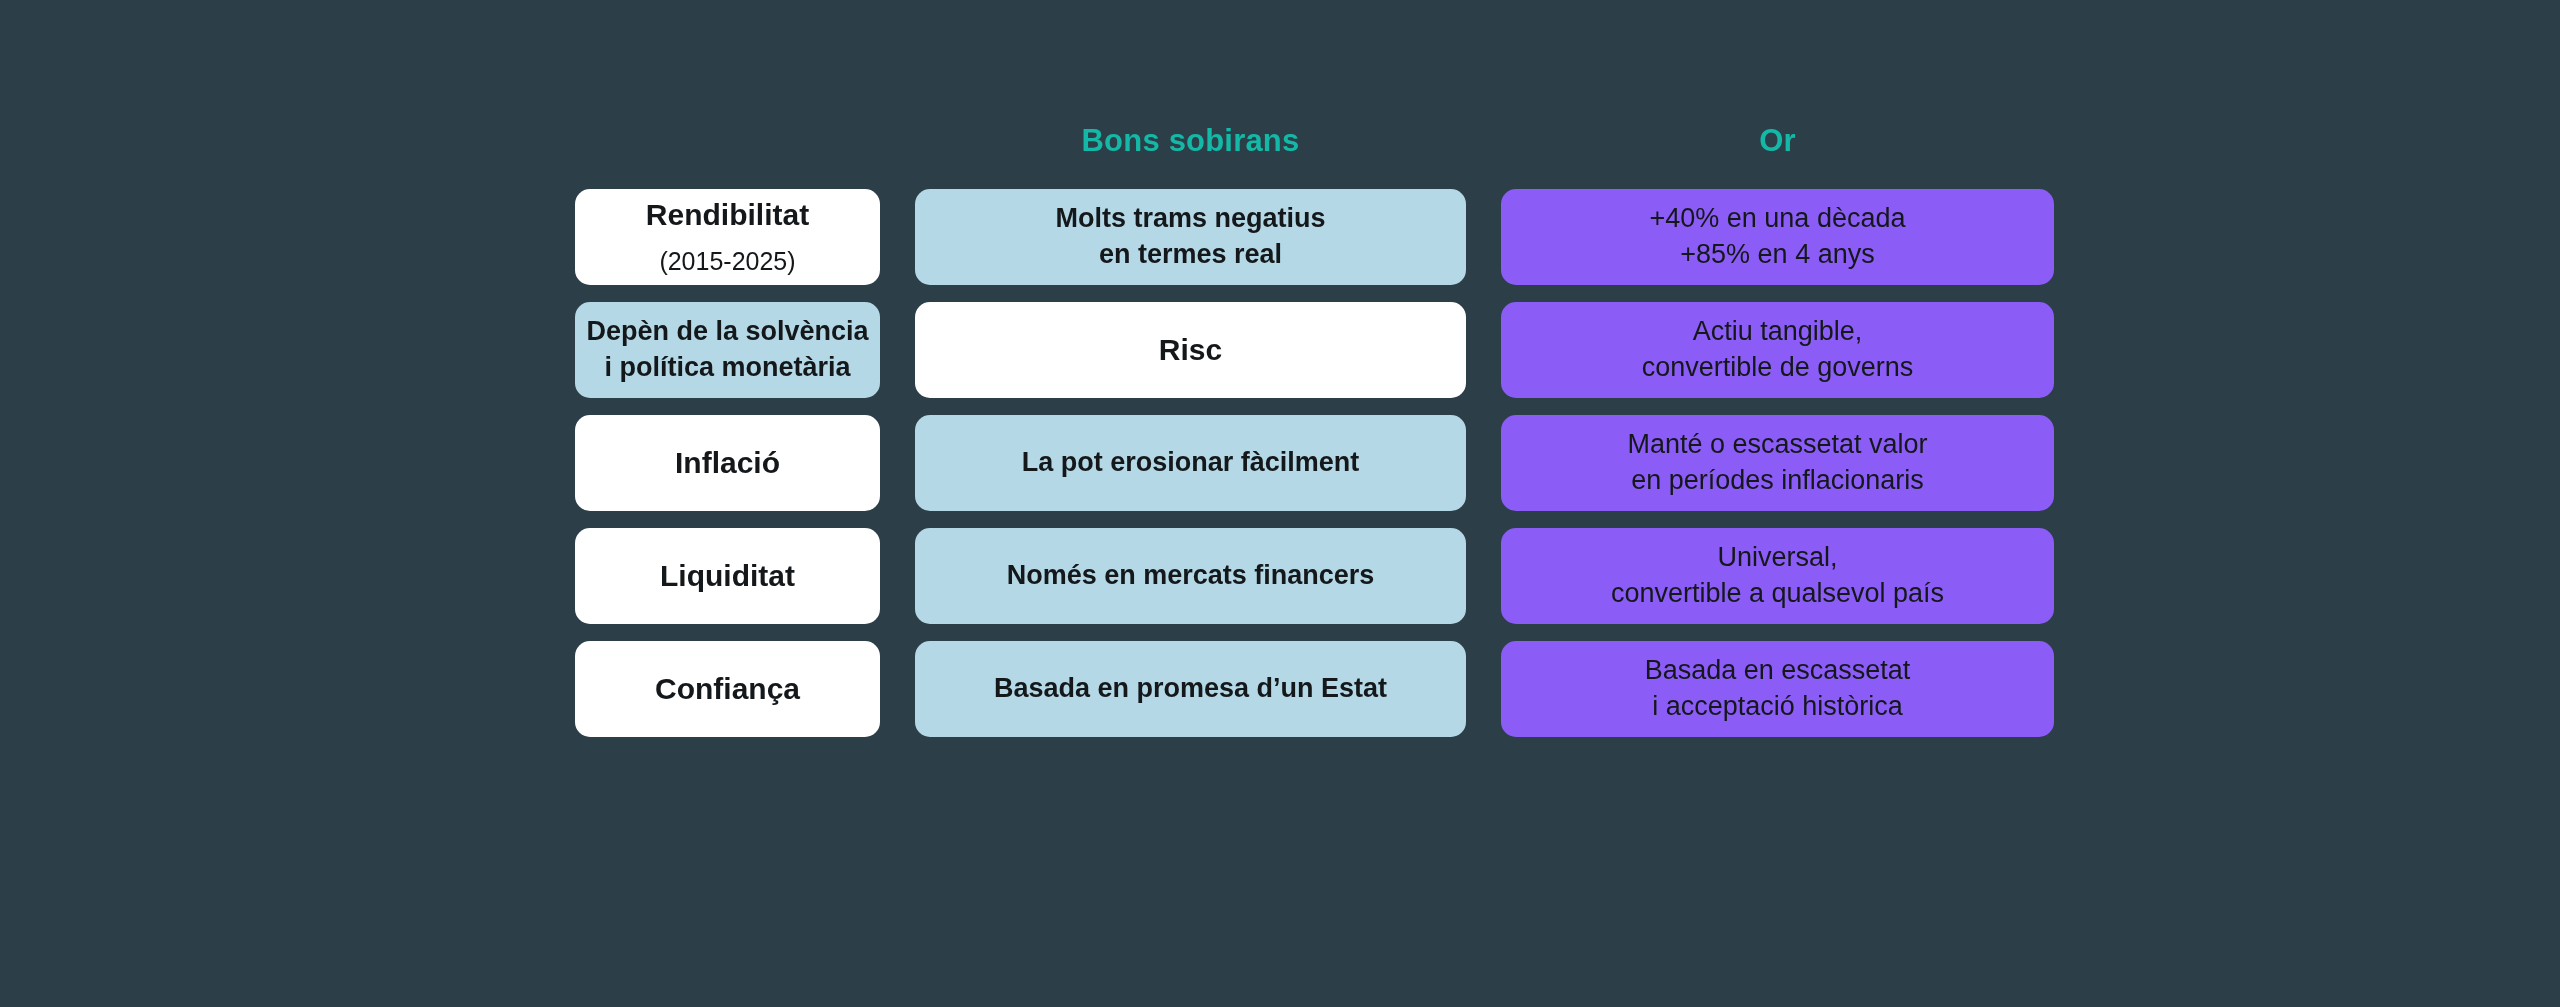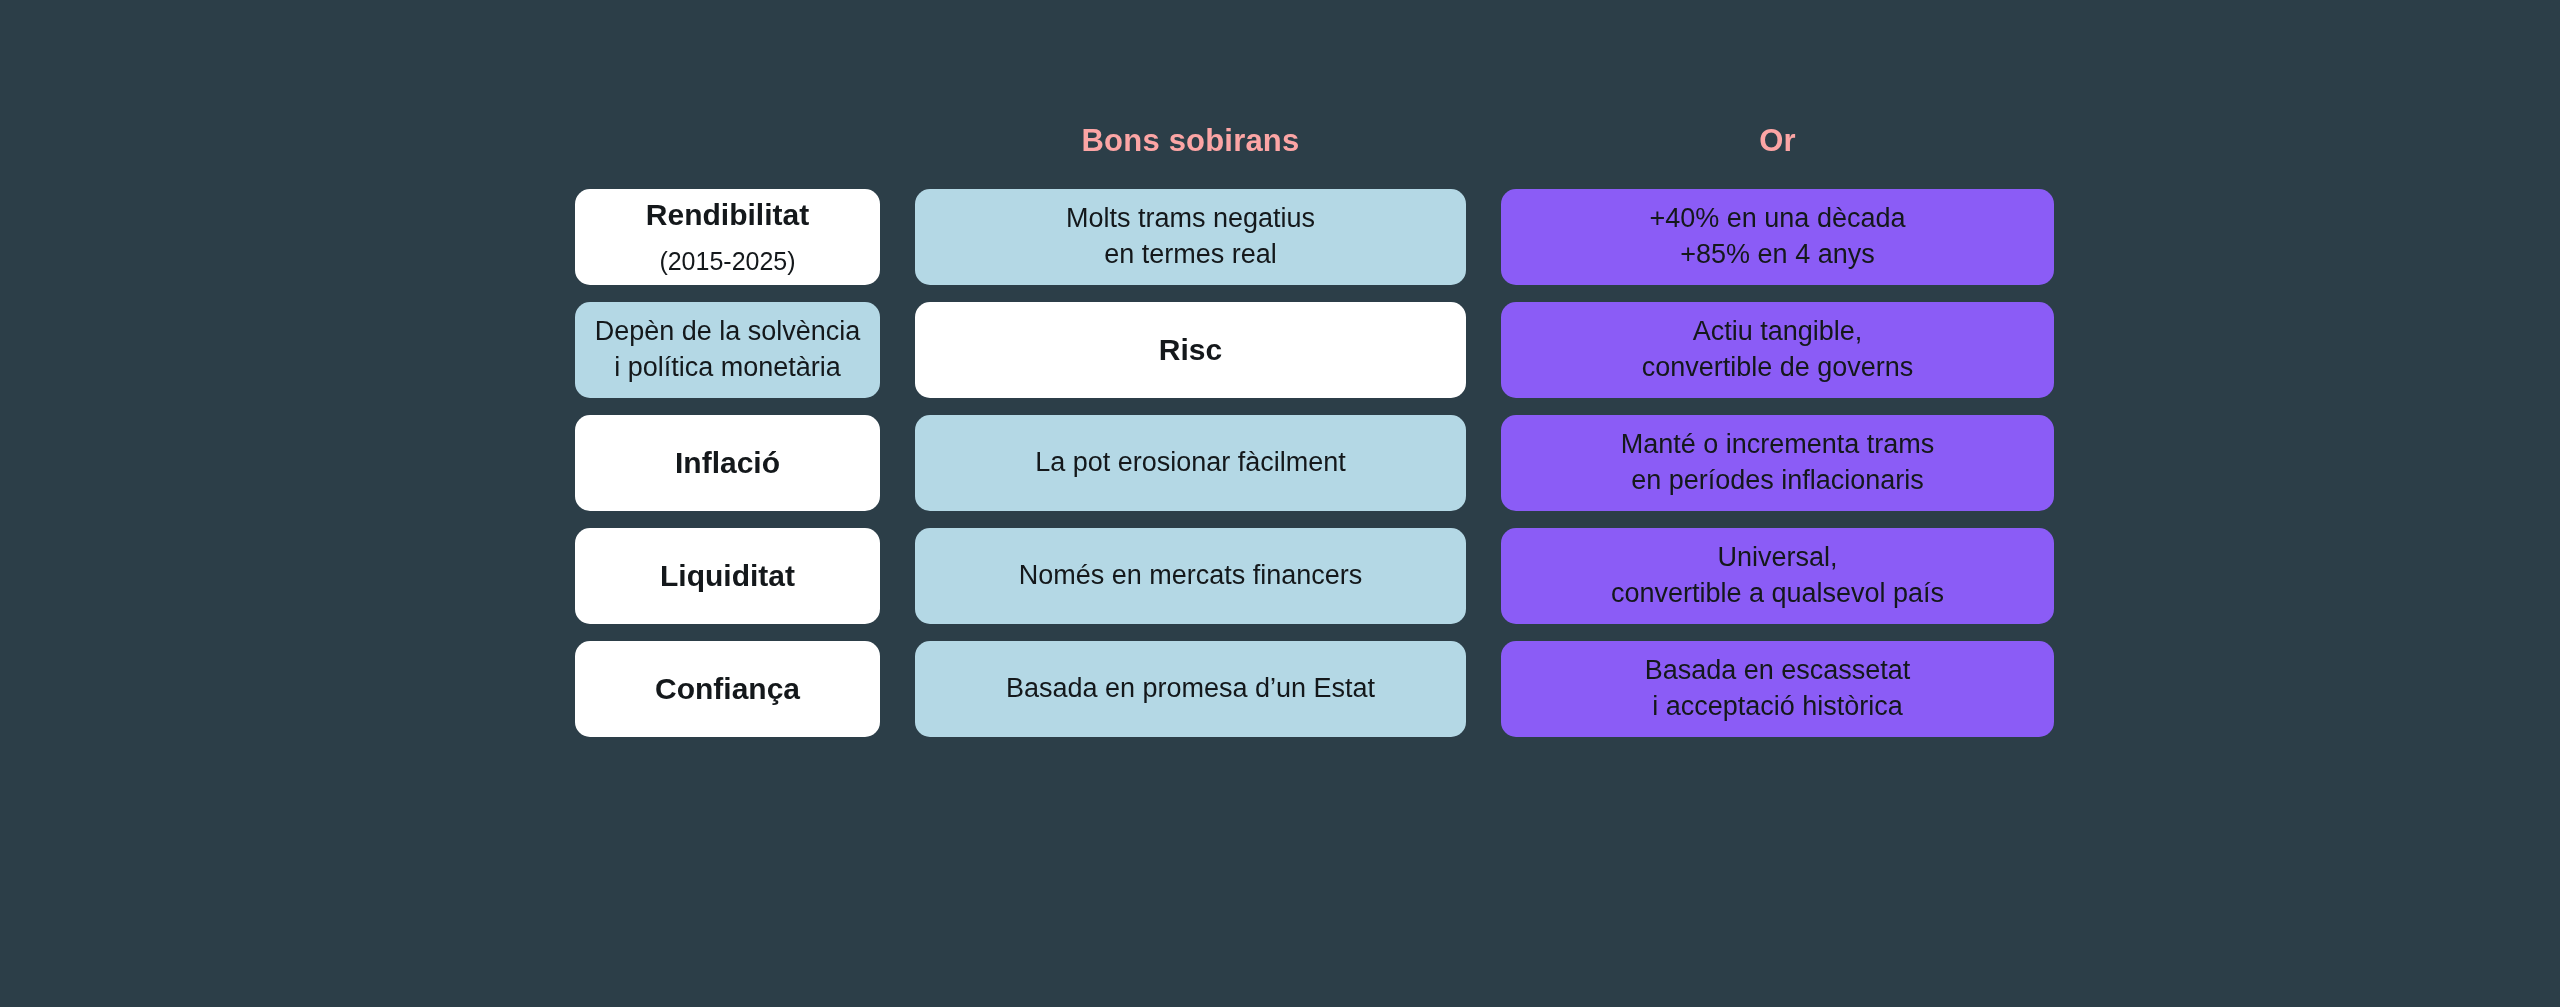--- a/index.html
+++ b/index.html
@@ -33,21 +33,21 @@
     column-gap: 35px;
     row-gap: 17px;
   }
 
   
   .col-head {
     height: 62px;
     display: flex;
     align-items: center;
     justify-content: center;
-    color: #fca5a5;
+    color: #14b8a6;
     font-size: 31px;
     font-weight: bold;
     letter-spacing: 0.2px;
     line-height: 1.1;
     text-align: center;
   }
   .col-head.spacer { color: transparent; }
 
   
   .cell {
@@ -72,21 +72,21 @@
   .cell.label .sub {
     font-weight: normal;
     font-size: 25px;
     line-height: 1.25;
     margin-top: 14px;
   }
 
   .cell.bonds {
     background: #b4d8e5;
     font-size: 27px;
-    font-weight: normal;
+    font-weight: bold;
     line-height: 1.33;
   }
 
   .cell.gold {
     background: #8b5cf6;
     font-size: 27px;
     font-weight: normal;
     line-height: 1.33;
   }
 
@@ -127,21 +127,21 @@
       <span class="line">convertible de governs</span>
     </div>
 
     <div class="cell label">
       <span class="line">Inflació</span>
     </div>
     <div class="cell bonds">
       <span class="line">La pot erosionar fàcilment</span>
     </div>
     <div class="cell gold">
-      <span class="line">Manté o incrementa trams</span>
+      <span class="line">Manté o escassetat valor</span>
       <span class="line">en períodes inflacionaris</span>
     </div>
 
     <div class="cell label">
       <span class="line">Liquiditat</span>
     </div>
     <div class="cell bonds">
       <span class="line">Només en mercats financers</span>
     </div>
     <div class="cell gold">

